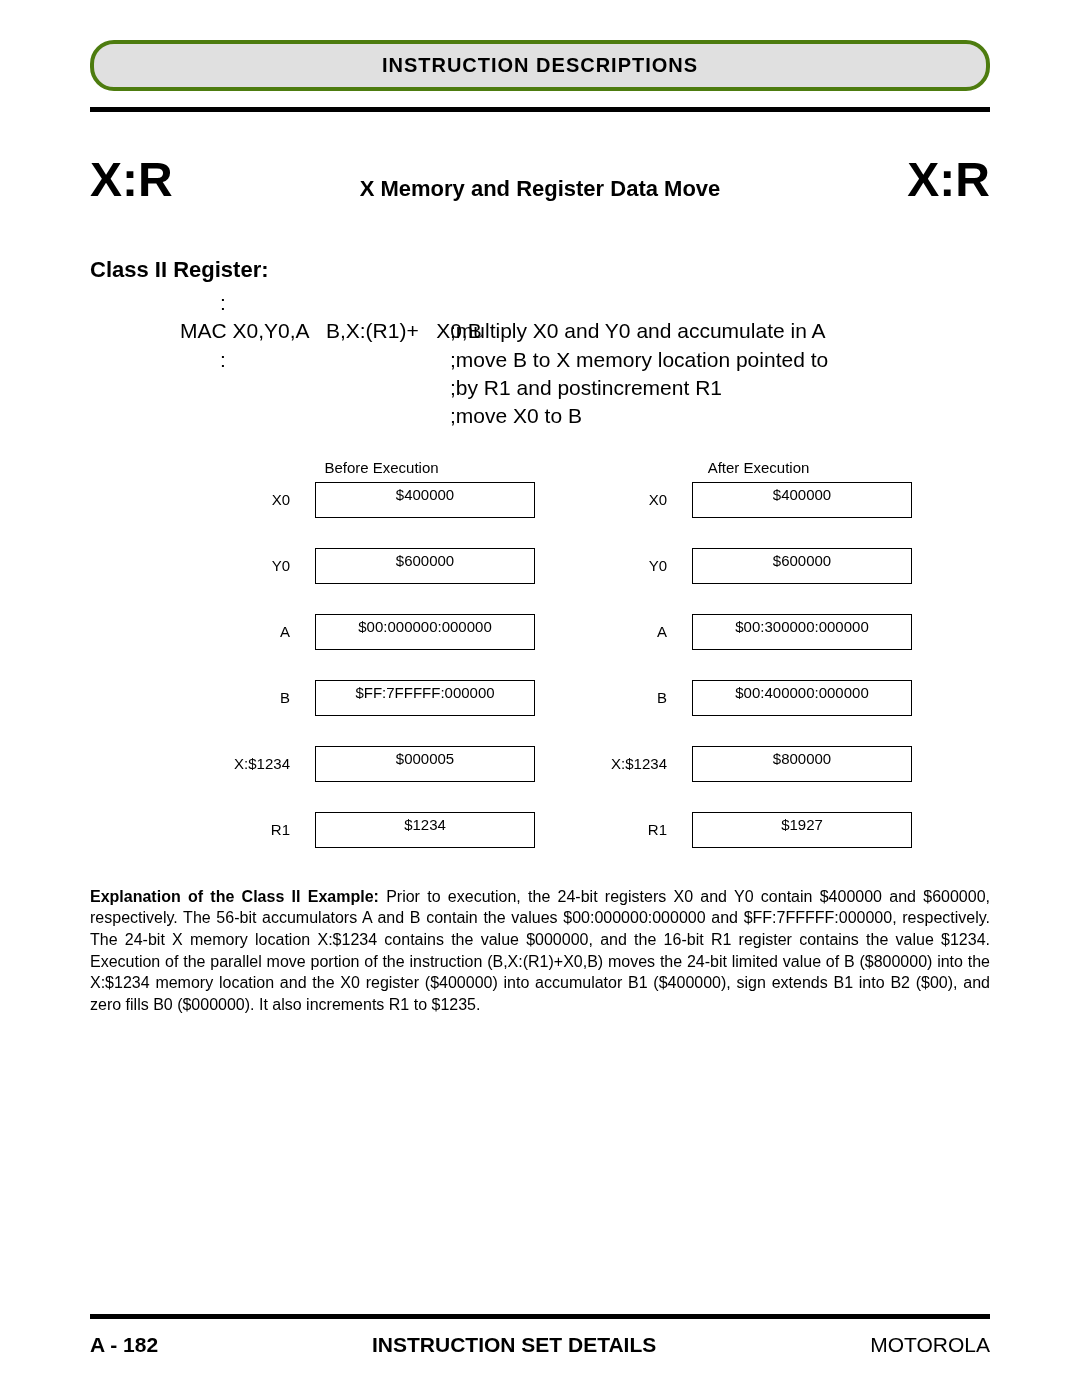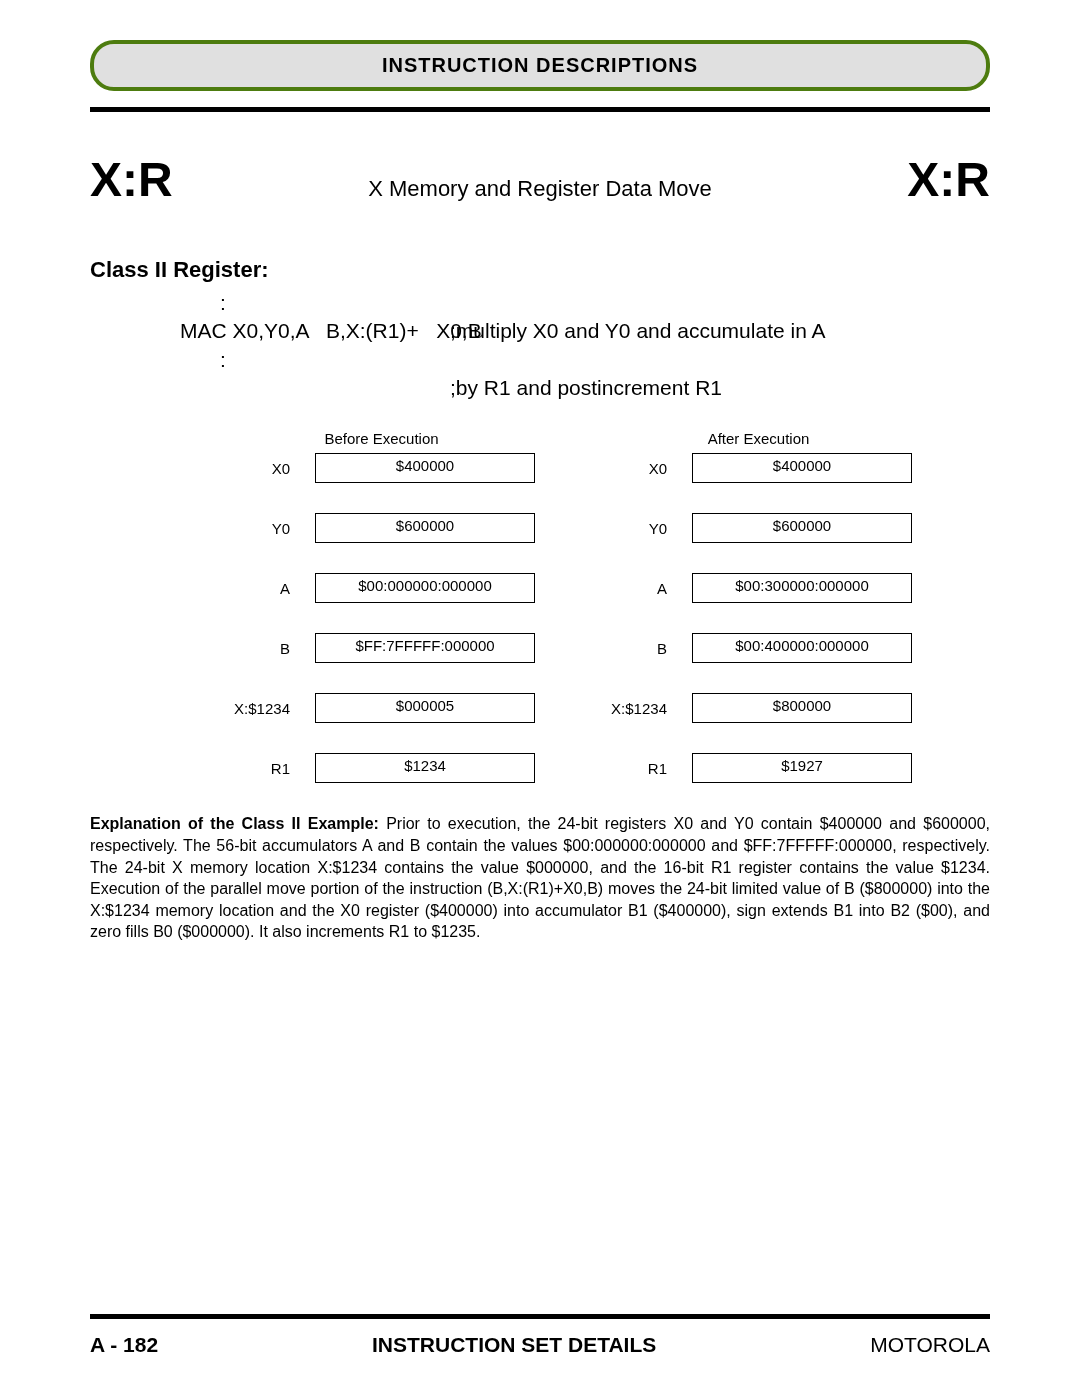--- a/index.html
+++ b/index.html
@@ -37,21 +37,21 @@
     justify-content: space-between;
     margin-bottom: 50px;
   }
   .mnemonic {
     font-size: 48px;
     font-weight: bold;
     font-family: Arial, Helvetica, sans-serif;
   }
   .subtitle {
     font-size: 22px;
-    font-weight: normal;
+    font-weight: bold;
     text-align: center;
     flex: 1;
   }
   .example-label {
     font-size: 22px;
     font-weight: bold;
     margin-bottom: 6px;
   }
   .code-block {
     font-size: 21px;
@@ -59,21 +59,21 @@
     margin-bottom: 28px;
   }
   .code-row { display: flex; }
   .code-col-left { width: 360px; padding-left: 90px; white-space: pre; }
   .code-col-left.colon { padding-left: 130px; }
   .code-col-right { flex: 1; }
   .tables-wrap {
     display: flex;
     justify-content: center;
     gap: 70px;
-    margin-bottom: 30px;
+    margin-bottom: 38px;
     padding-left: 60px;
   }
   .exec-col {
     display: flex;
     flex-direction: column;
     align-items: center;
   }
   .exec-title {
     font-size: 15px;
     margin-bottom: 6px;
@@ -87,21 +87,21 @@
   .reg-row:last-child { margin-bottom: 0; }
   .reg-label {
     width: 70px;
     text-align: right;
     font-size: 15px;
     padding-right: 8px;
   }
   .reg-box {
     border: 1.5px solid #000;
     width: 220px;
-    height: 30px;
+    height: 36px;
     font-size: 15px;
     text-align: center;
     line-height: 24px;
   }
   .explain {
     font-size: 16px;
     line-height: 1.35;
     text-align: justify;
   }
   .explain-bold { font-weight: bold; }
@@ -145,24 +145,29 @@
     <div class="code-row">
       <div class="code-col-left colon">:</div>
       <div class="code-col-right"></div>
     </div>
     <div class="code-row">
       <div class="code-col-left">MAC X0,Y0,A   B,X:(R1)+   X0,B</div>
       <div class="code-col-right">;multiply X0 and Y0 and accumulate in A</div>
     </div>
     <div class="code-row">
       <div class="code-col-left colon">:</div>
+      <div class="code-col-right">;move B to X memory location pointed to</div>
     </div>
     <div class="code-row">
       <div class="code-col-left"></div>
       <div class="code-col-right">;by R1 and postincrement R1</div>
+    </div>
+    <div class="code-row">
+      <div class="code-col-left"></div>
+      <div class="code-col-right">;move X0 to B</div>
     </div>
   </div>
 
   <div class="tables-wrap">
     <div class="exec-col">
       <div class="exec-title">Before Execution</div>
       <div class="reg-row">
         <div class="reg-label">X0</div>
         <div class="reg-box">$400000</div>
       </div>

